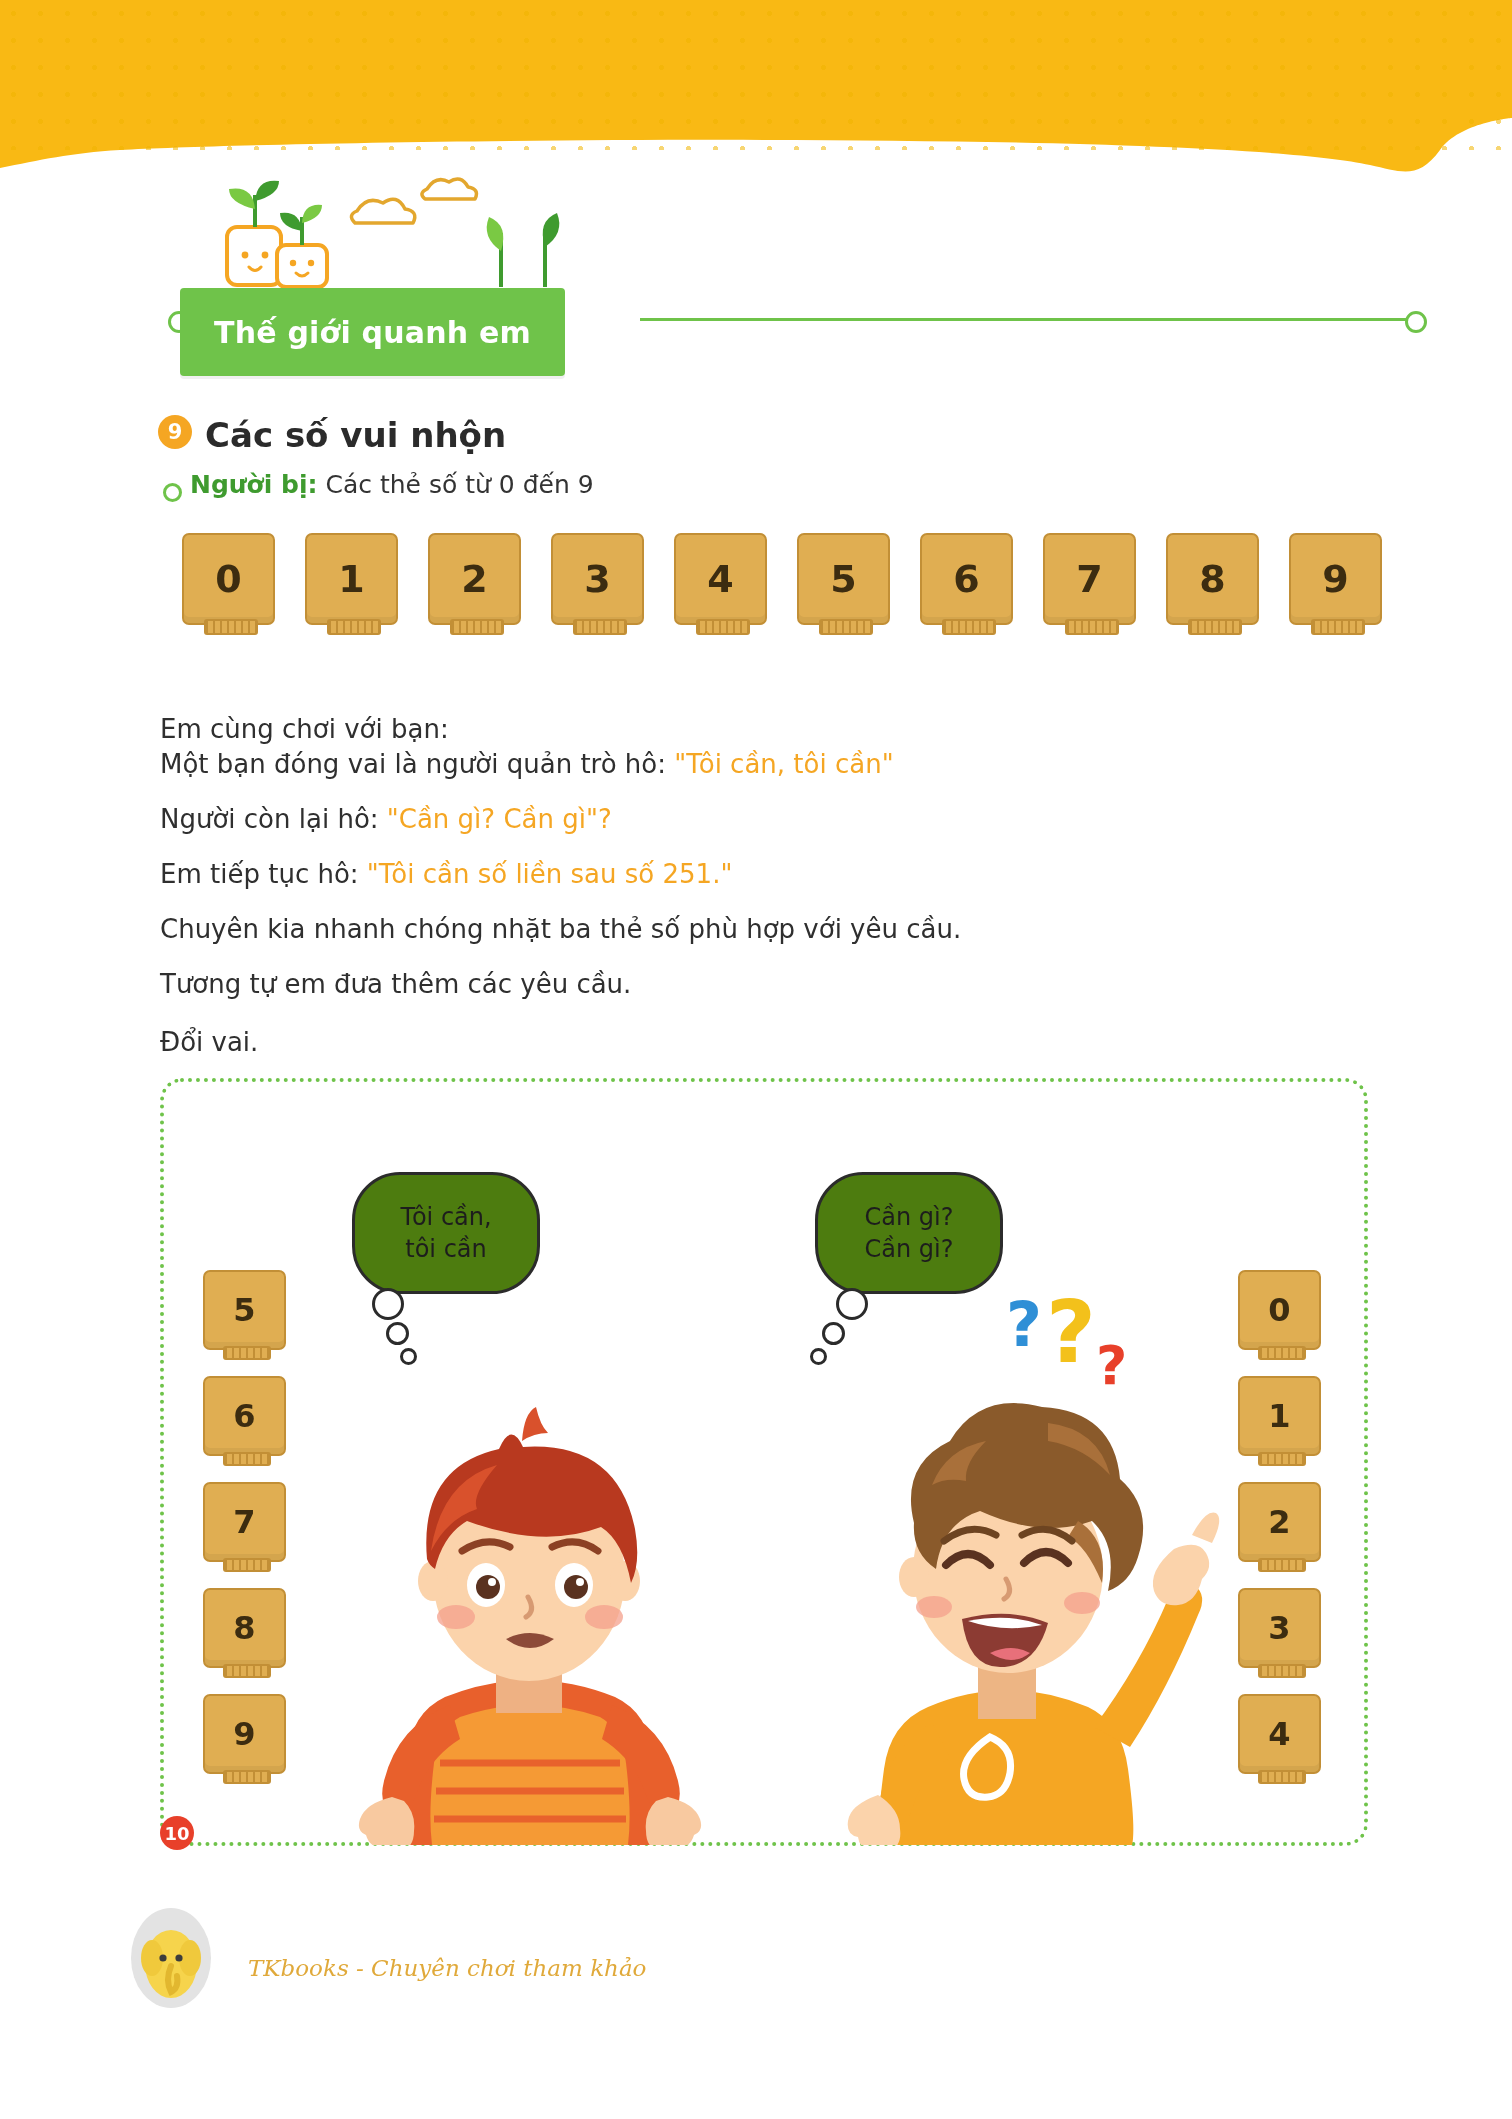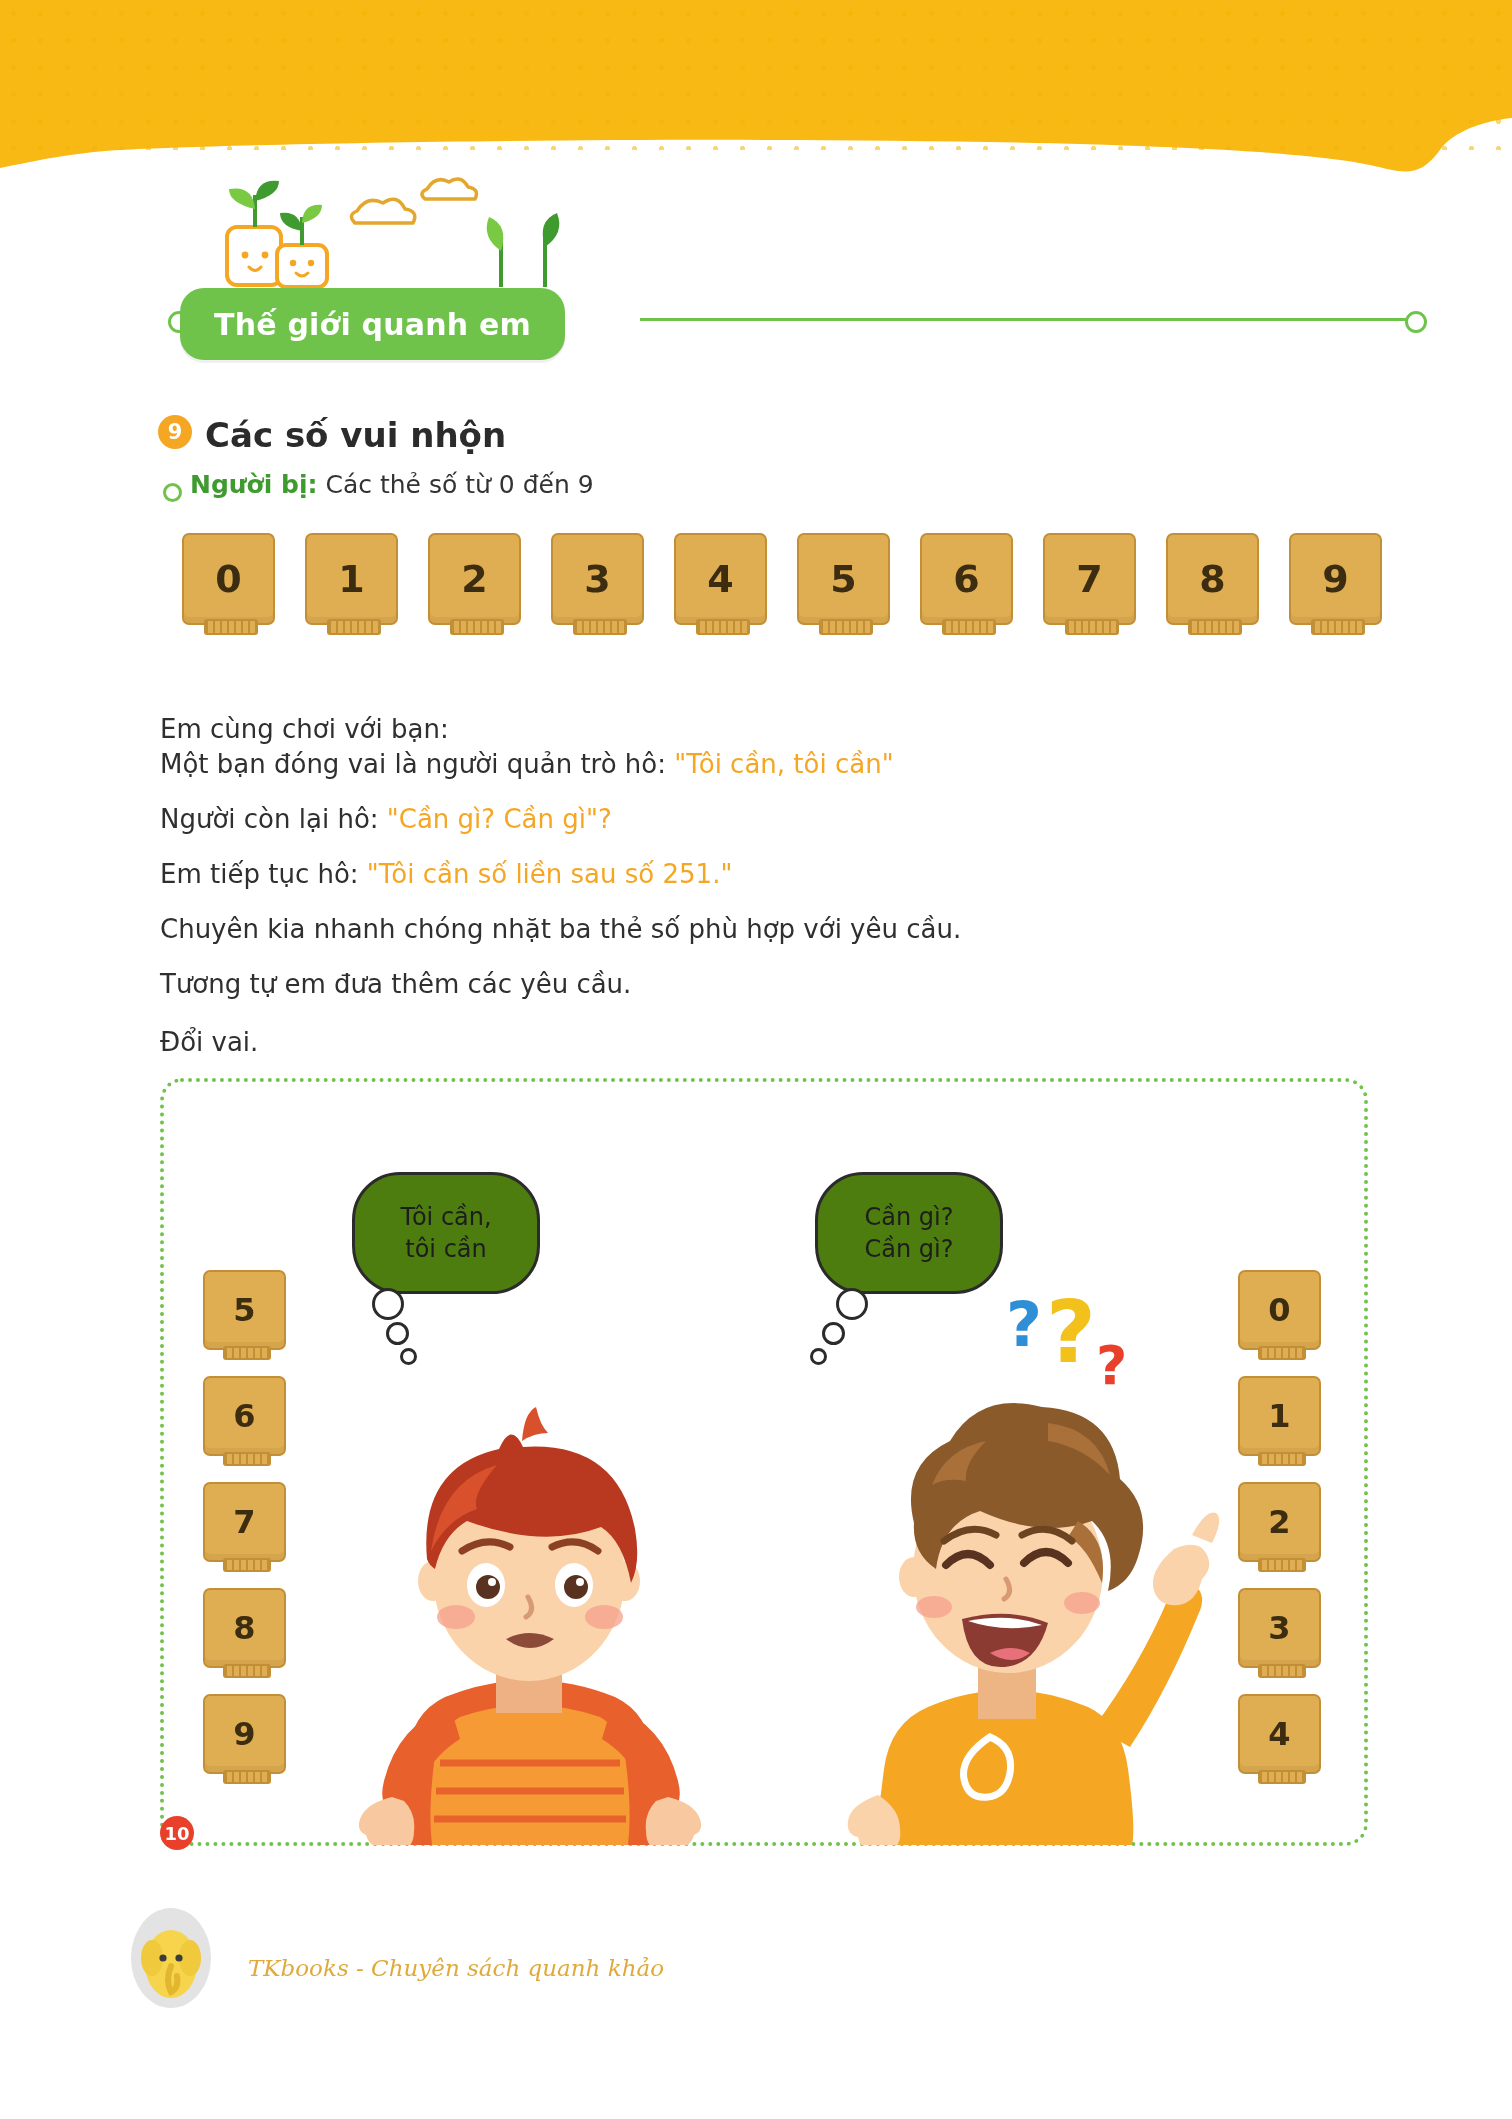--- a/index.html
+++ b/index.html
@@ -46,23 +46,23 @@
     left: 205px;
     top: 175px;
     width: 400px;
     height: 120px;
   }
   .title-pill {
     position: absolute;
     left: 180px;
     top: 288px;
     height: 56px;
-    padding: 8px 34px;
+    padding: 16px 34px;
     background: #6fc34a;
-    border-radius: 24px;
+    border-radius: 4px;
     display: flex;
     align-items: center;
     box-shadow: 0 3px 0 rgba(0,0,0,.06);
   }
   .title-pill span {
     color: #ffffff;
     font-size: 30px;
     font-weight: 700;
     letter-spacing: .2px;
   }
@@ -584,13 +584,13 @@
 <svg class="footer-badge" viewBox="0 0 86 110">
   <ellipse cx="43" cy="58" rx="40" ry="50" fill="#e3e3e3"></ellipse>
   <ellipse cx="43" cy="64" rx="26" ry="34" fill="#f6d44c"></ellipse>
   <ellipse cx="24" cy="58" rx="11" ry="18" fill="#f0c93c"></ellipse>
   <ellipse cx="62" cy="58" rx="11" ry="18" fill="#f0c93c"></ellipse>
   <circle cx="35" cy="58" r="3.6" fill="#3c3c3c"></circle>
   <circle cx="51" cy="58" r="3.6" fill="#3c3c3c"></circle>
   <path d="M43 66 q-6 14 0 26 q8 -4 6 -16" stroke="#e2b72f" stroke-width="6" fill="none" stroke-linecap="round"></path>
 </svg>
 <div class="page-num">10</div>
-<div class="footer-text">TKbooks - Chuyên sách quanh khảo</div>
+<div class="footer-text">TKbooks - Chuyên chơi tham khảo</div>
 
 </body></html>

